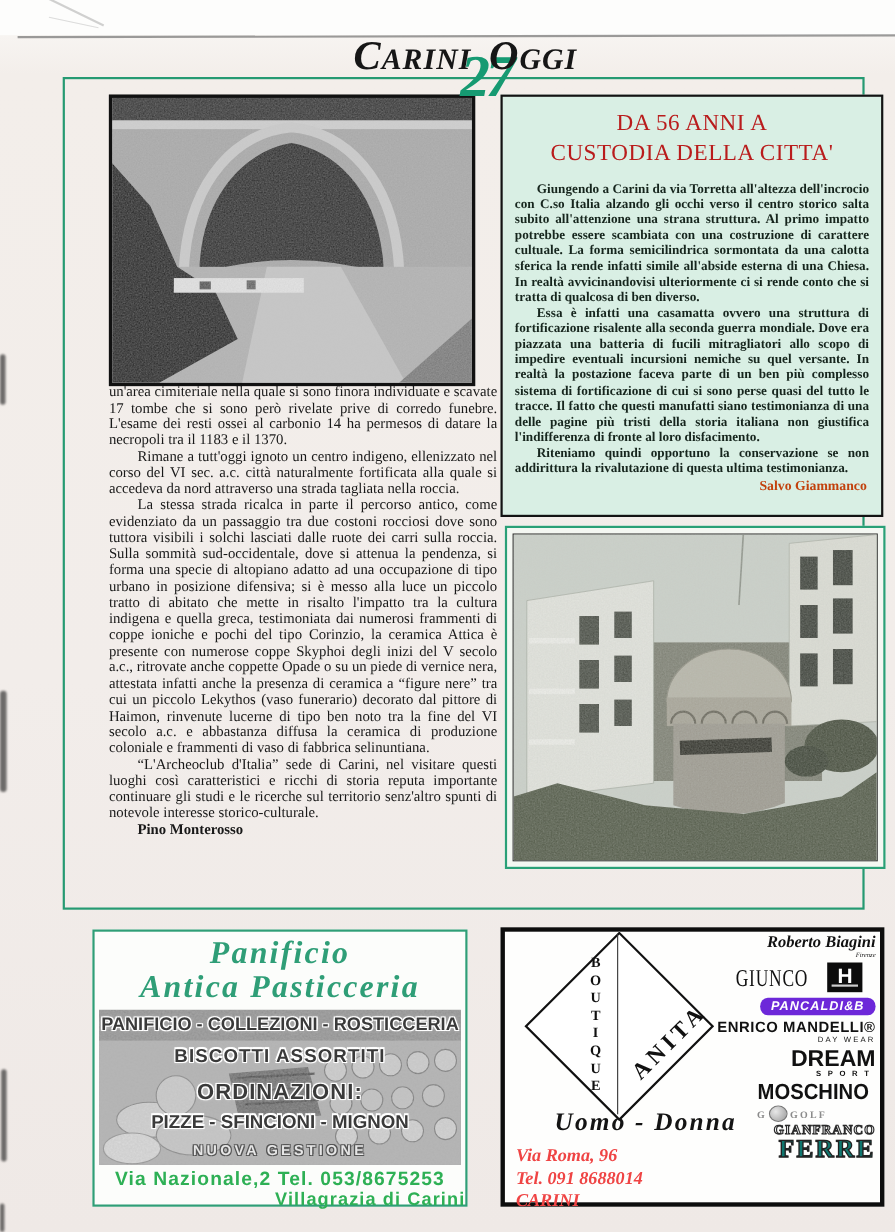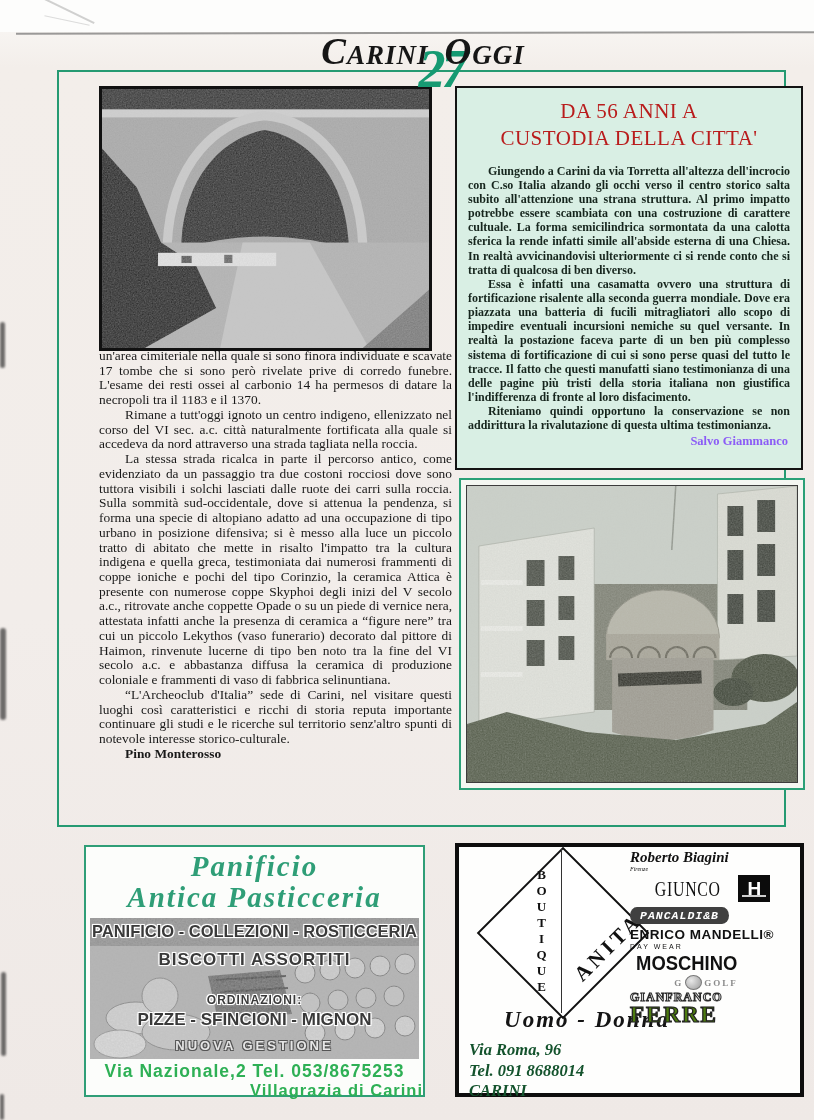--- a/index.html
+++ b/index.html
@@ -34,21 +34,21 @@
   .main-box{position:absolute;left:57px;top:70px;width:725px;height:753px;border:2px solid #259a72;background:transparent;}
   
   .bridge-photo{position:absolute;left:99px;top:86px;width:327px;height:259px;border:3px solid #111;background:#777;}
   .bridge-photo svg{display:block;width:100%;height:100%;}
   
   .article-box{position:absolute;left:455px;top:86px;width:348px;height:384px;border:2px solid #131313;
     background:#d9efe4;box-sizing:border-box;padding:8px 11px 4px;}
   .article-title{ text-align:center;font-size:21px;line-height:1.3;letter-spacing:.5px;color:#b91c1c;margin:2px 0 0;}
   .article-body{margin-top:11px;}
   .article-body p{margin:0;font-size:12px;font-weight:bold;line-height:1.18;text-align:justify;text-indent:20px;color:#16251d;}
-  .article-byline{margin:1px 2px 0 0;text-align:right;font-size:12.5px;font-weight:bold;color:#8b5cf6;}
+  .article-byline{margin:1px 2px 0 0;text-align:right;font-size:12.5px;font-weight:bold;color:#c2410c;}
   
   .left-col{position:absolute;left:99px;top:349px;width:353px;}
   .left-col p{margin:0;font-size:13.4px;line-height:1.1;text-align:justify;text-indent:26px;color:#191919;}
   .left-col p.no-indent{text-indent:0;}
   .left-byline{margin:5px 6px 0 0;text-align:right;font-size:13.5px;font-weight:bold;color:#111;}
   
   .tower-frame{position:absolute;left:459px;top:478px;width:346px;height:312px;border:2px solid #2aa077;
     background:#f4f7f2;box-sizing:border-box;padding:5px;}
   .tower-inner{width:100%;height:100%;border:1px solid #3c3c3c;box-sizing:border-box;background:#c7ccc4;}
   .tower-inner svg{display:block;width:100%;height:100%;}
@@ -60,67 +60,67 @@
     color:#2f9e77;font-size:29px;letter-spacing:2px;line-height:1;}
   .script1{top:5px;}
   .script2{top:36px;}
   .ad-photo{position:absolute;left:4px;top:71px;width:329px;height:141px;background:#9c9c9c;overflow:hidden;}
   .ad-photo svg{position:absolute;left:0;top:0;width:100%;height:100%;}
   .overlay-line{position:absolute;left:0;width:100%;text-align:center;font-family:"Liberation Sans",sans-serif;
     font-weight:bold;color:#3a3a3a;
     text-shadow:-1px -1px 0 #fff,1px -1px 0 #fff,-1px 1px 0 #fff,1px 1px 0 #fff,0 0 3px #fff;}
   .ol1{top:4px;font-size:16.5px;letter-spacing:0;}
   .ol2{top:32px;font-size:17px;letter-spacing:1px;}
-  .ol3{top:64px;font-size:12px;letter-spacing:1px;margin-top:11px;}
+  .ol3{top:64px;font-size:20px;letter-spacing:1px;}
   .ol4{top:92px;font-size:17px;}
   .ol5{top:120px;font-size:13px;letter-spacing:3px;color:#e6e6e6;
     text-shadow:-1px -1px 0 #555,1px -1px 0 #555,-1px 1px 0 #555,1px 1px 0 #555;}
   .addr-line{position:absolute;left:0;width:100%;text-align:center;font-family:"Liberation Sans",sans-serif;
     font-weight:bold;color:#2eb055;}
   .addr1{top:214px;font-size:17.5px;letter-spacing:1px;}
   .addr2{top:234px;font-size:16.5px;letter-spacing:1px;text-align:right;}
   
   .ad-right{position:absolute;left:455px;top:843px;width:349px;height:254px;border:4px solid #0d0d0d;
     background:#fefefd;box-sizing:border-box;}
   .ad-right-inner{position:relative;width:100%;height:100%;}
   .diamond-zone{position:absolute;left:18px;top:0;width:168px;height:168px;}
   .diamond{position:absolute;left:25px;top:25px;width:118px;height:118px;border:2.5px solid #111;transform:rotate(45deg);background:#fff;}
   .diamond-divider{position:absolute;left:83.5px;top:2px;width:1px;height:164px;background:#333;}
   .boutique-vertical{position:absolute;left:56px;top:20px;height:132px;writing-mode:vertical-rl;text-orientation:upright;
     font-weight:bold;font-size:13px;letter-spacing:1px;color:#111;}
   .anita-diagonal{position:absolute;left:92px;top:122px;transform:rotate(-45deg);transform-origin:0 0;
     font-weight:bold;font-size:21px;letter-spacing:4px;color:#111;}
   .uomo-donna{position:absolute;left:0;top:160px;width:256px;text-align:center;font-style:italic;font-weight:bold;
     font-size:23px;letter-spacing:2px;color:#141414;}
-  .boutique-address{position:absolute;left:10px;top:193px;font-style:italic;font-weight:bold;font-size:16.5px;line-height:1.25;color:#14532d;}
-  .brand-col{position:absolute;right:18px;top:3px;width:152px;text-align:left;color:#111;}
+  .boutique-address{position:absolute;left:10px;top:193px;font-style:italic;font-weight:bold;font-size:16.5px;line-height:1.25;color:#ef4444;}
+  .brand-col{position:absolute;right:4px;top:3px;width:152px;text-align:right;color:#111;}
   .brand{margin:0 0 3px;}
   .b-script{font-style:italic;font-weight:bold;font-size:15px;line-height:1;}
   .b-script-sub{font-style:italic;font-size:6px;line-height:1;margin-top:1px;}
   .b-xacus{font-size:17px;letter-spacing:6px;line-height:1;margin-top:4px;}
   .b-xacus-sub{font-size:6px;letter-spacing:3.5px;font-family:"Liberation Sans",sans-serif;font-weight:bold;margin-top:1px;}
   .b-giunco-row{display:flex;align-items:center;justify-content:center;gap:5px;margin-top:3px;}
   .b-giunco{font-size:22px;letter-spacing:1px;transform:scaleX(.72);transform-origin:center;line-height:1;}
   .h-logo{width:32px;height:27px;background:#0c0c0c;color:#fff;position:relative;display:flex;align-items:center;justify-content:center;
     font-weight:bold;font-size:19px;font-family:"Liberation Sans",sans-serif;}
   .h-logo::after{content:"";position:absolute;left:4px;bottom:5px;width:24px;height:2px;background:#fff;opacity:.8;}
-  .b-pancaldi{display:inline-block;background:#404040;color:#fff;font-weight:bold;font-style:italic;font-size:11.5px;
-    letter-spacing:1px;padding:2px 10px;border-radius:7px/50%;margin-top:0;font-family:Liberation Mono, monospace;}
+  .b-pancaldi{display:inline-block;background:#6d28d9;color:#fff;font-weight:bold;font-style:italic;font-size:11.5px;
+    letter-spacing:1px;padding:2px 10px;border-radius:7px/50%;margin-top:0;font-family:Liberation Sans, sans-serif;}
   .b-mandelli{font-family:"Liberation Sans",sans-serif;font-weight:bold;font-size:13.5px;letter-spacing:.5px;margin-top:4px;line-height:1;}
   .b-mandelli-sub{font-family:"Liberation Sans",sans-serif;font-size:7px;letter-spacing:2px;margin-top:1px;}
   .b-dream{font-family:"Liberation Sans",sans-serif;font-weight:900;font-size:21px;letter-spacing:0;line-height:1;margin-top:2px;}
   .b-dream-sub{font-family:"Liberation Sans",sans-serif;font-size:7px;letter-spacing:6px;font-weight:bold;margin-top:0;}
   .b-moschino{font-family:"Liberation Sans",sans-serif;font-weight:900;font-size:20px;line-height:1;transform:scaleX(.92);margin-top:2px;}
   .b-ferre{margin-top:3px;}
   .golf-row{display:flex;align-items:center;justify-content:center;gap:2px;height:14px;}
   .golf-ball{width:15px;height:13px;border-radius:50%;background:radial-gradient(circle at 35% 35%, #e8e8e8, #9a9a9a);border:1px solid #777;}
   .golf-letters{font-size:9px;letter-spacing:2px;color:#8b8b8b;font-weight:bold;}
   .b-gianfranco{font-size:12px;letter-spacing:1px;font-weight:bold;color:#f5f5f5;-webkit-text-stroke:1px #2b2b2b;
     text-shadow:0 0 1px #555;line-height:1;margin-top:1px;}
-  .b-ferre-big{font-size:23px;letter-spacing:2px;font-weight:bold;color:#4d7c0f;-webkit-text-stroke:1.2px #222;
+  .b-ferre-big{font-size:23px;letter-spacing:2px;font-weight:bold;color:#0f766e;-webkit-text-stroke:1.2px #222;
     text-shadow:0 0 1px #444;line-height:1;margin-top:0;}
 </style>
 </head>
 <body>
 
 <div class="page">
 
   <div class="top-strip"></div>
   <div class="scan-topline"></div>
   <div class="fold1"></div>
@@ -303,20 +303,24 @@
           <span class="h-logo">H</span>
         </div>
         <div class="brand">
           <span class="b-pancaldi">PANCALDI&amp;B</span>
         </div>
         <div class="brand">
           <div class="b-mandelli">ENRICO MANDELLI®</div>
           <div class="b-mandelli-sub">DAY WEAR</div>
         </div>
         <div class="brand">
+          <div class="b-dream">DREAM</div>
+          <div class="b-dream-sub">SPORT</div>
+        </div>
+        <div class="brand">
           <div class="b-moschino">MOSCHINO</div>
         </div>
         <div class="brand b-ferre">
           <div class="golf-row">
             <span class="golf-letters">G</span>
             <span class="golf-ball"></span>
             <span class="golf-letters">GOLF</span>
           </div>
           <div class="b-gianfranco">GIANFRANCO</div>
           <div class="b-ferre-big">FERRE</div>

